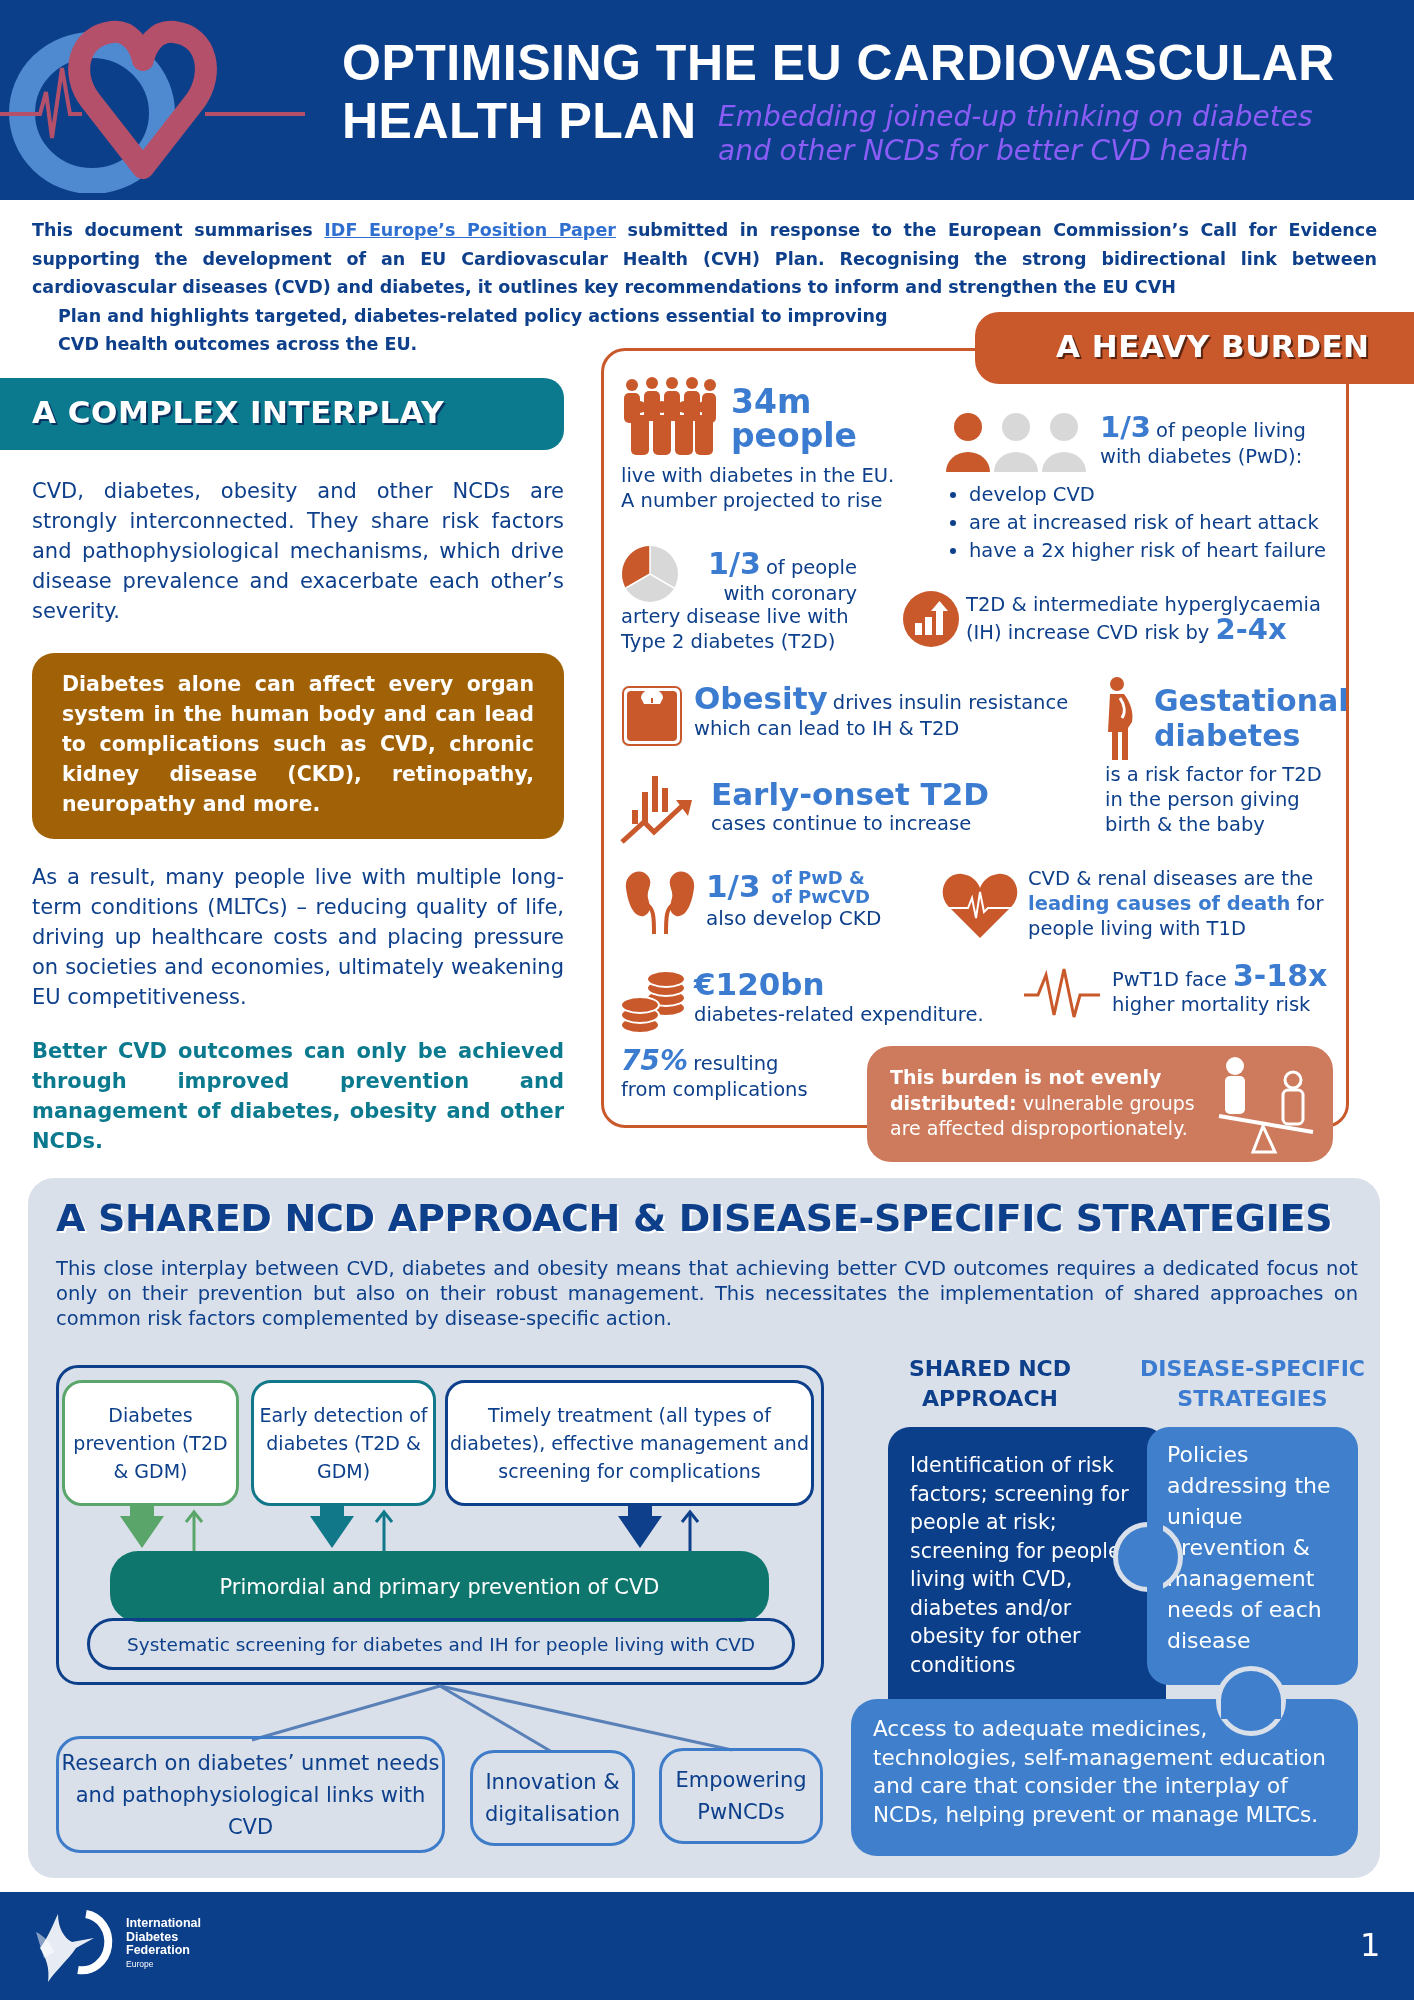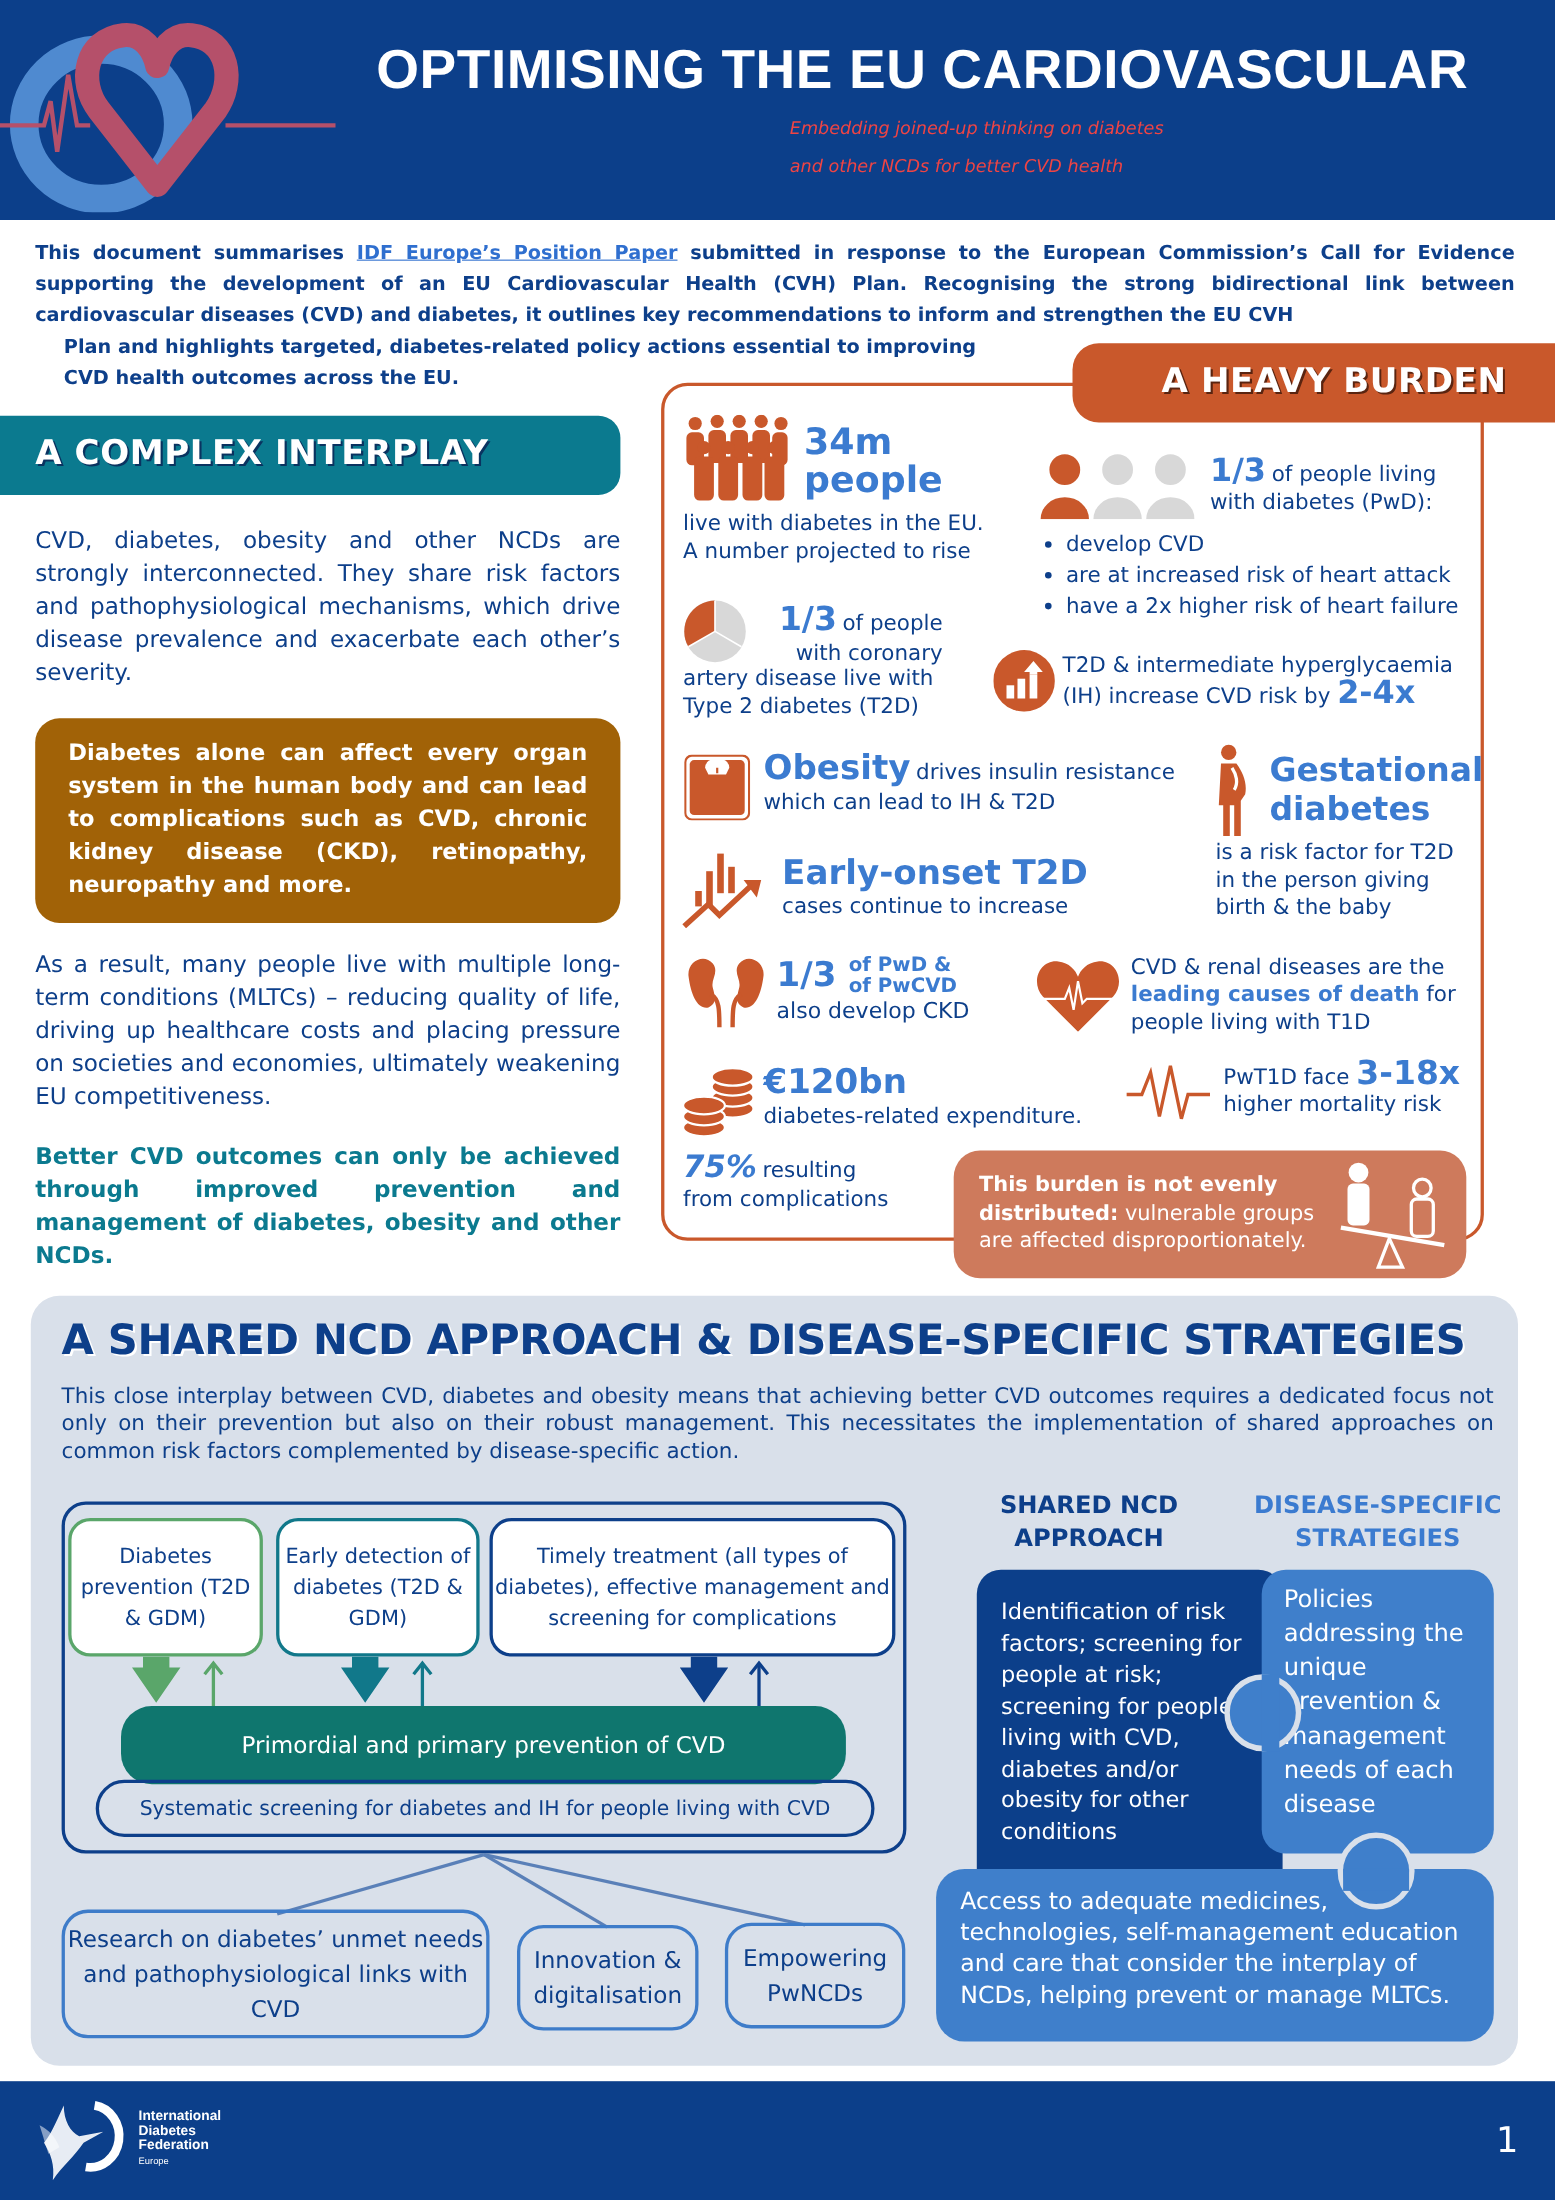--- a/index.html
+++ b/index.html
@@ -4,21 +4,21 @@
 <style>
   * { box-sizing: border-box; margin: 0; padding: 0; }
   html, body { width: 1414px; height: 2000px; background: #ffffff; overflow: hidden; }
   body { position: relative; font-family: "DejaVu Sans", sans-serif; color: #0d3f8a; }
   .abs { position: absolute; }
 
   
   #header { left: 0; top: 0; width: 1414px; height: 200px; background: #0c3f8a; }
   #logo-svg { left: 0; top: 8px; width: 310px; height: 185px; }
   #title { left: 342px; top: 34px; width: 1050px; color: #fff; font-family: "Liberation Sans", sans-serif; font-weight: bold; font-size: 50px; line-height: 58px; letter-spacing: 0.5px; }
-  #subtitle { left: 718px; top: 100px; width: 620px; color: #ef4444; font-family: "DejaVu Sans", sans-serif; font-style: italic; font-size: 16px; line-height: 34px; font-weight: normal; }
+  #subtitle { left: 718px; top: 100px; width: 620px; color: #8b5cf6; font-family: "DejaVu Sans", sans-serif; font-style: italic; font-size: 28px; line-height: 34px; font-weight: normal; }
 
   
   #intro { left: 32px; top: 216px; width: 1345px; font-family: "DejaVu Sans", sans-serif; font-weight: bold; font-size: 17.5px; line-height: 28.5px; color: #0d3f8a; text-align: justify; }
   #intro a { color: #2f6fcf; text-decoration: underline; }
   #intro .l4 { display: block; width: 920px; text-align: left; margin-left: 26px; }
 
   
   #complex-title { left: 0; top: 378px; width: 564px; height: 72px; background: #0b7a8f; border-radius: 0 20px 20px 0; }
   #complex-title span { position: absolute; left: 32px; top: 16px; color: #fff; font-family: "DejaVu Sans", sans-serif; font-weight: bold; font-size: 31px; letter-spacing: 0.5px; text-shadow: 2px 2px 0 #0a3360; }
   .lefttext { left: 32px; width: 532px; font-size: 21px; line-height: 30px; color: #0d3f8a; text-align: justify; }
@@ -69,20 +69,21 @@
 
 <div id="header" class="abs"></div>
 <svg id="logo-svg" class="abs" viewBox="0 0 310 185">
   <ellipse cx="92" cy="105" rx="70" ry="68" fill="none" stroke="#4f8ad0" stroke-width="26"></ellipse>
   <path d="M143 160 L90 92 C70 66 78 28 112 24 C130 22 140 38 143 52 C146 38 156 22 174 24 C208 28 214 66 196 92 Z" fill="none" stroke="#b5506a" stroke-width="22" stroke-linejoin="round"></path>
   <polyline points="0,106 40,106 46,84 52,130 62,60 70,106 82,106" fill="none" stroke="#b5506a" stroke-width="4"></polyline>
   <line x1="205" y1="106" x2="305" y2="106" stroke="#b5506a" stroke-width="4"></line>
 </svg>
 <div id="title" class="abs">
   <div>OPTIMISING THE EU CARDIOVASCULAR</div>
+  <div>HEALTH PLAN</div>
 </div>
 <div id="subtitle" class="abs">
   <div>Embedding joined-up thinking on diabetes</div>
   <div>and other NCDs for better CVD health</div>
 </div>
 
 <div id="intro" class="abs">
   <span>This document summarises </span><a>IDF Europe’s Position Paper</a><span> submitted in response to the European Commission’s Call for Evidence supporting the development of an EU Cardiovascular Health (CVH) Plan. Recognising the strong bidirectional link between cardiovascular diseases (CVD) and diabetes, it outlines key recommendations to inform and strengthen the EU CVH</span>
   <span class="l4">Plan and highlights targeted, diabetes-related policy actions essential to improving</span>
   <span class="l4">CVD health outcomes across the EU.</span>

